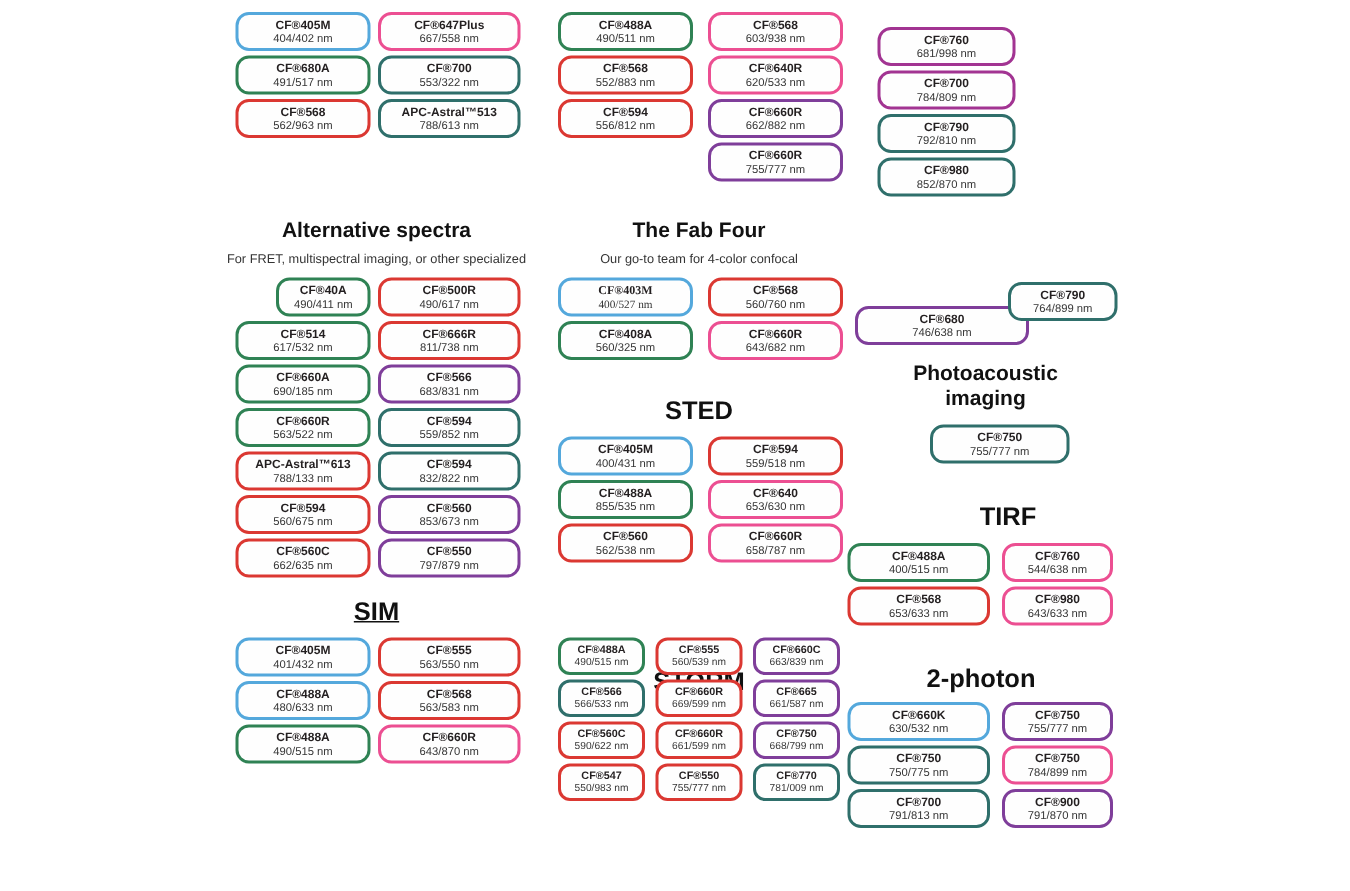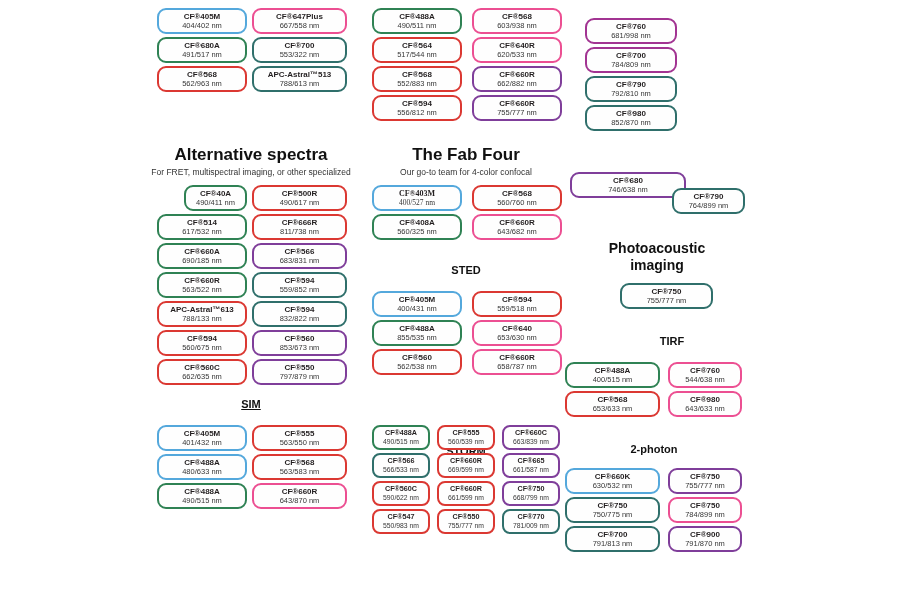--- a/index.html
+++ b/index.html
@@ -7,22 +7,22 @@
   #canvas{position:absolute;inset:0;padding-left:40px;}
   .col{position:absolute;display:flex;flex-direction:column;gap:3px;}
   .box{box-sizing:border-box;height:26px;border:2px solid #888;border-radius:9px;background:#fefefe;
        display:flex;flex-direction:column;align-items:center;justify-content:center;line-height:1.2;}
   .nm{font-weight:bold;font-size:8px;color:#231f20;white-space:nowrap;}
   .vl{font-size:7.5px;color:#363636;white-space:nowrap;}
   .small .box{height:25px;border-radius:8px;}
   .small .nm{font-size:7.2px;}
   .small .vl{font-size:6.8px;}
   .title{position:absolute;transform:translateX(-50%);font-weight:bold;color:#111;text-align:center;white-space:nowrap;}
-  .title.large{font-size:17px;}
-  .title.medium{font-size:11px;text-align:center;}
+  .title.large{font-size:14px;}
+  .title.medium{font-size:17px;text-align:center;}
   .title.twoline{white-space:normal;width:130px;font-size:14px;line-height:1.2;}
   .subtitle{position:absolute;transform:translateX(-50%);font-size:8.5px;color:#333;text-align:center;white-space:nowrap;}
 </style>
 </head>
 <body>
 
 <div id="canvas">
     <div class="col" style="left: 157px; top: 8px; width: 90px;">
       <div class="box" style="border-color: rgb(84, 168, 220);">
         <div class="nm">CF®405M</div>
@@ -50,24 +50,20 @@
         <div class="nm">APC-Astral™513</div>
         <div class="vl">788/613 nm</div>
       </div>
     </div>
     <div class="col" style="left: 372px; top: 8px; width: 90px;">
       <div class="box" style="border-color: rgb(47, 130, 84);">
         <div class="nm">CF®488A</div>
         <div class="vl">490/511 nm</div>
       </div>
       <div class="box" style="border-color: rgb(219, 56, 50);">
-        <div class="nm">CF®564</div>
-        <div class="vl">517/544 nm</div>
-      </div>
-      <div class="box" style="border-color: rgb(219, 56, 50);">
         <div class="nm">CF®568</div>
         <div class="vl">552/883 nm</div>
       </div>
       <div class="box" style="border-color: rgb(219, 56, 50);">
         <div class="nm">CF®594</div>
         <div class="vl">556/812 nm</div>
       </div>
     </div>
     <div class="col" style="left: 472px; top: 8px; width: 90px;">
       <div class="box" style="border-color: rgb(236, 79, 146);">
@@ -211,21 +207,21 @@
       </div>
       <div class="box" style="border-color: rgb(236, 79, 146);">
         <div class="nm">CF®640</div>
         <div class="vl">653/630 nm</div>
       </div>
       <div class="box" style="border-color: rgb(236, 79, 146);">
         <div class="nm">CF®660R</div>
         <div class="vl">658/787 nm</div>
       </div>
     </div>
-    <div class="col" style="left: 570px; top: 172px; width: 116px;">
+    <div class="col" style="left: 570px; top: 204px; width: 116px;">
       <div class="box" style="border-color: rgb(127, 62, 154);">
         <div class="nm">CF®680</div>
         <div class="vl">746/638 nm</div>
       </div>
     </div>
     <div class="col" style="left: 672px; top: 188px; width: 73px;">
       <div class="box" style="border-color: rgb(47, 111, 107);">
         <div class="nm">CF®790</div>
         <div class="vl">764/899 nm</div>
       </div>

